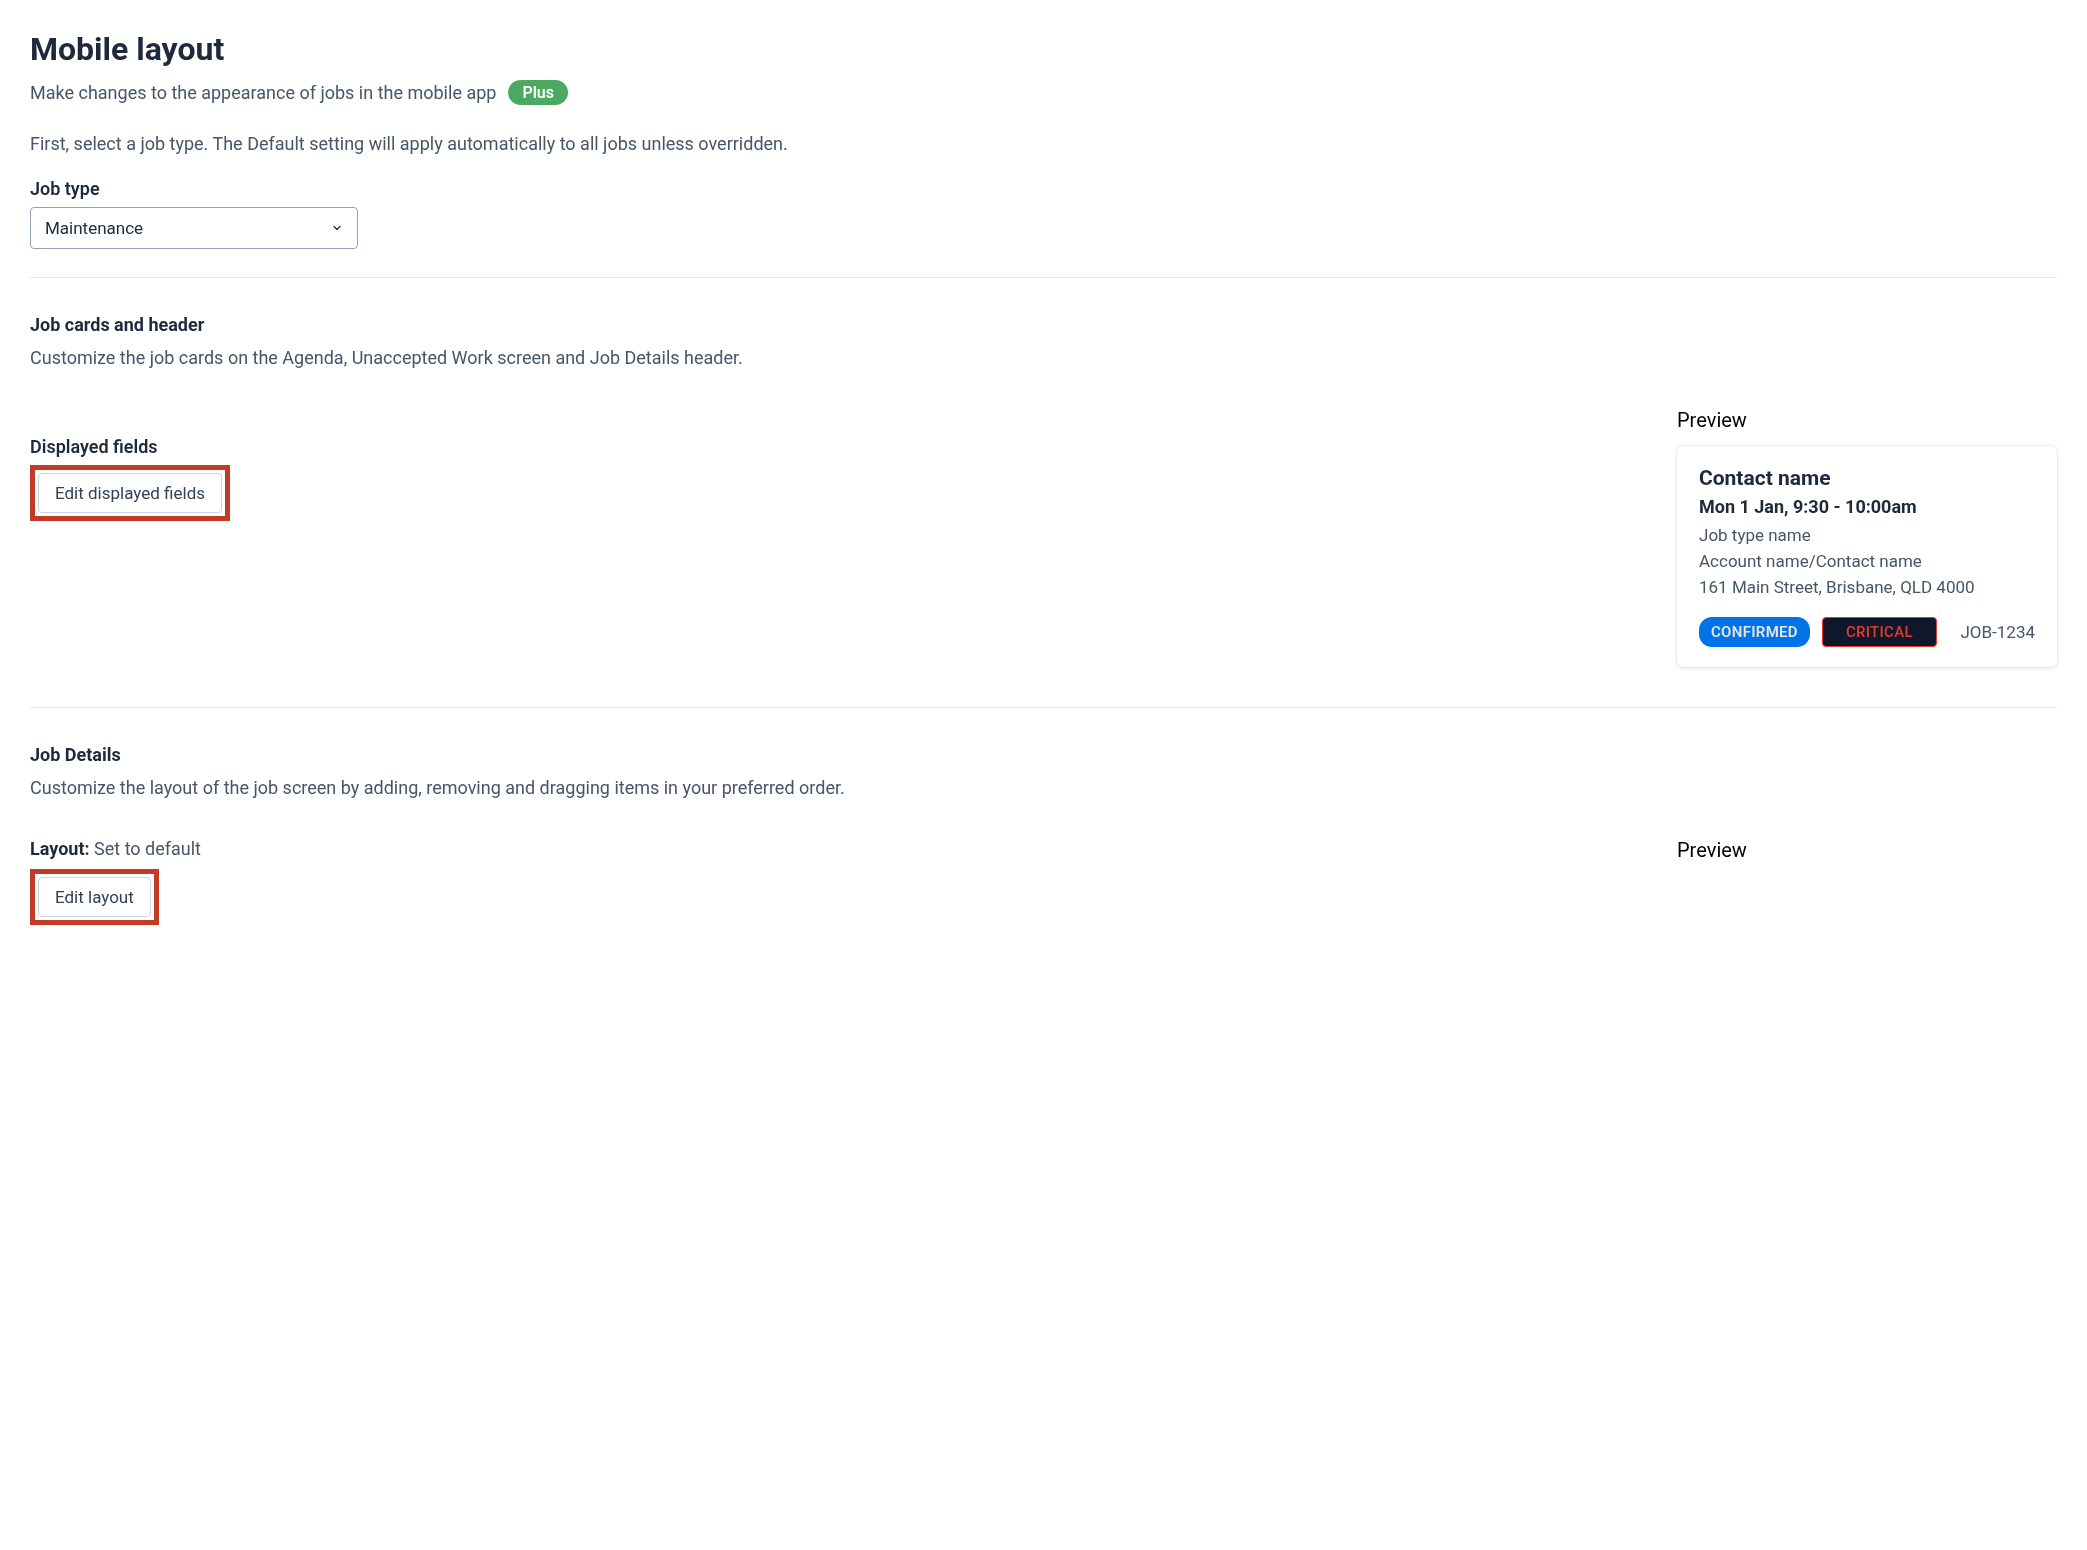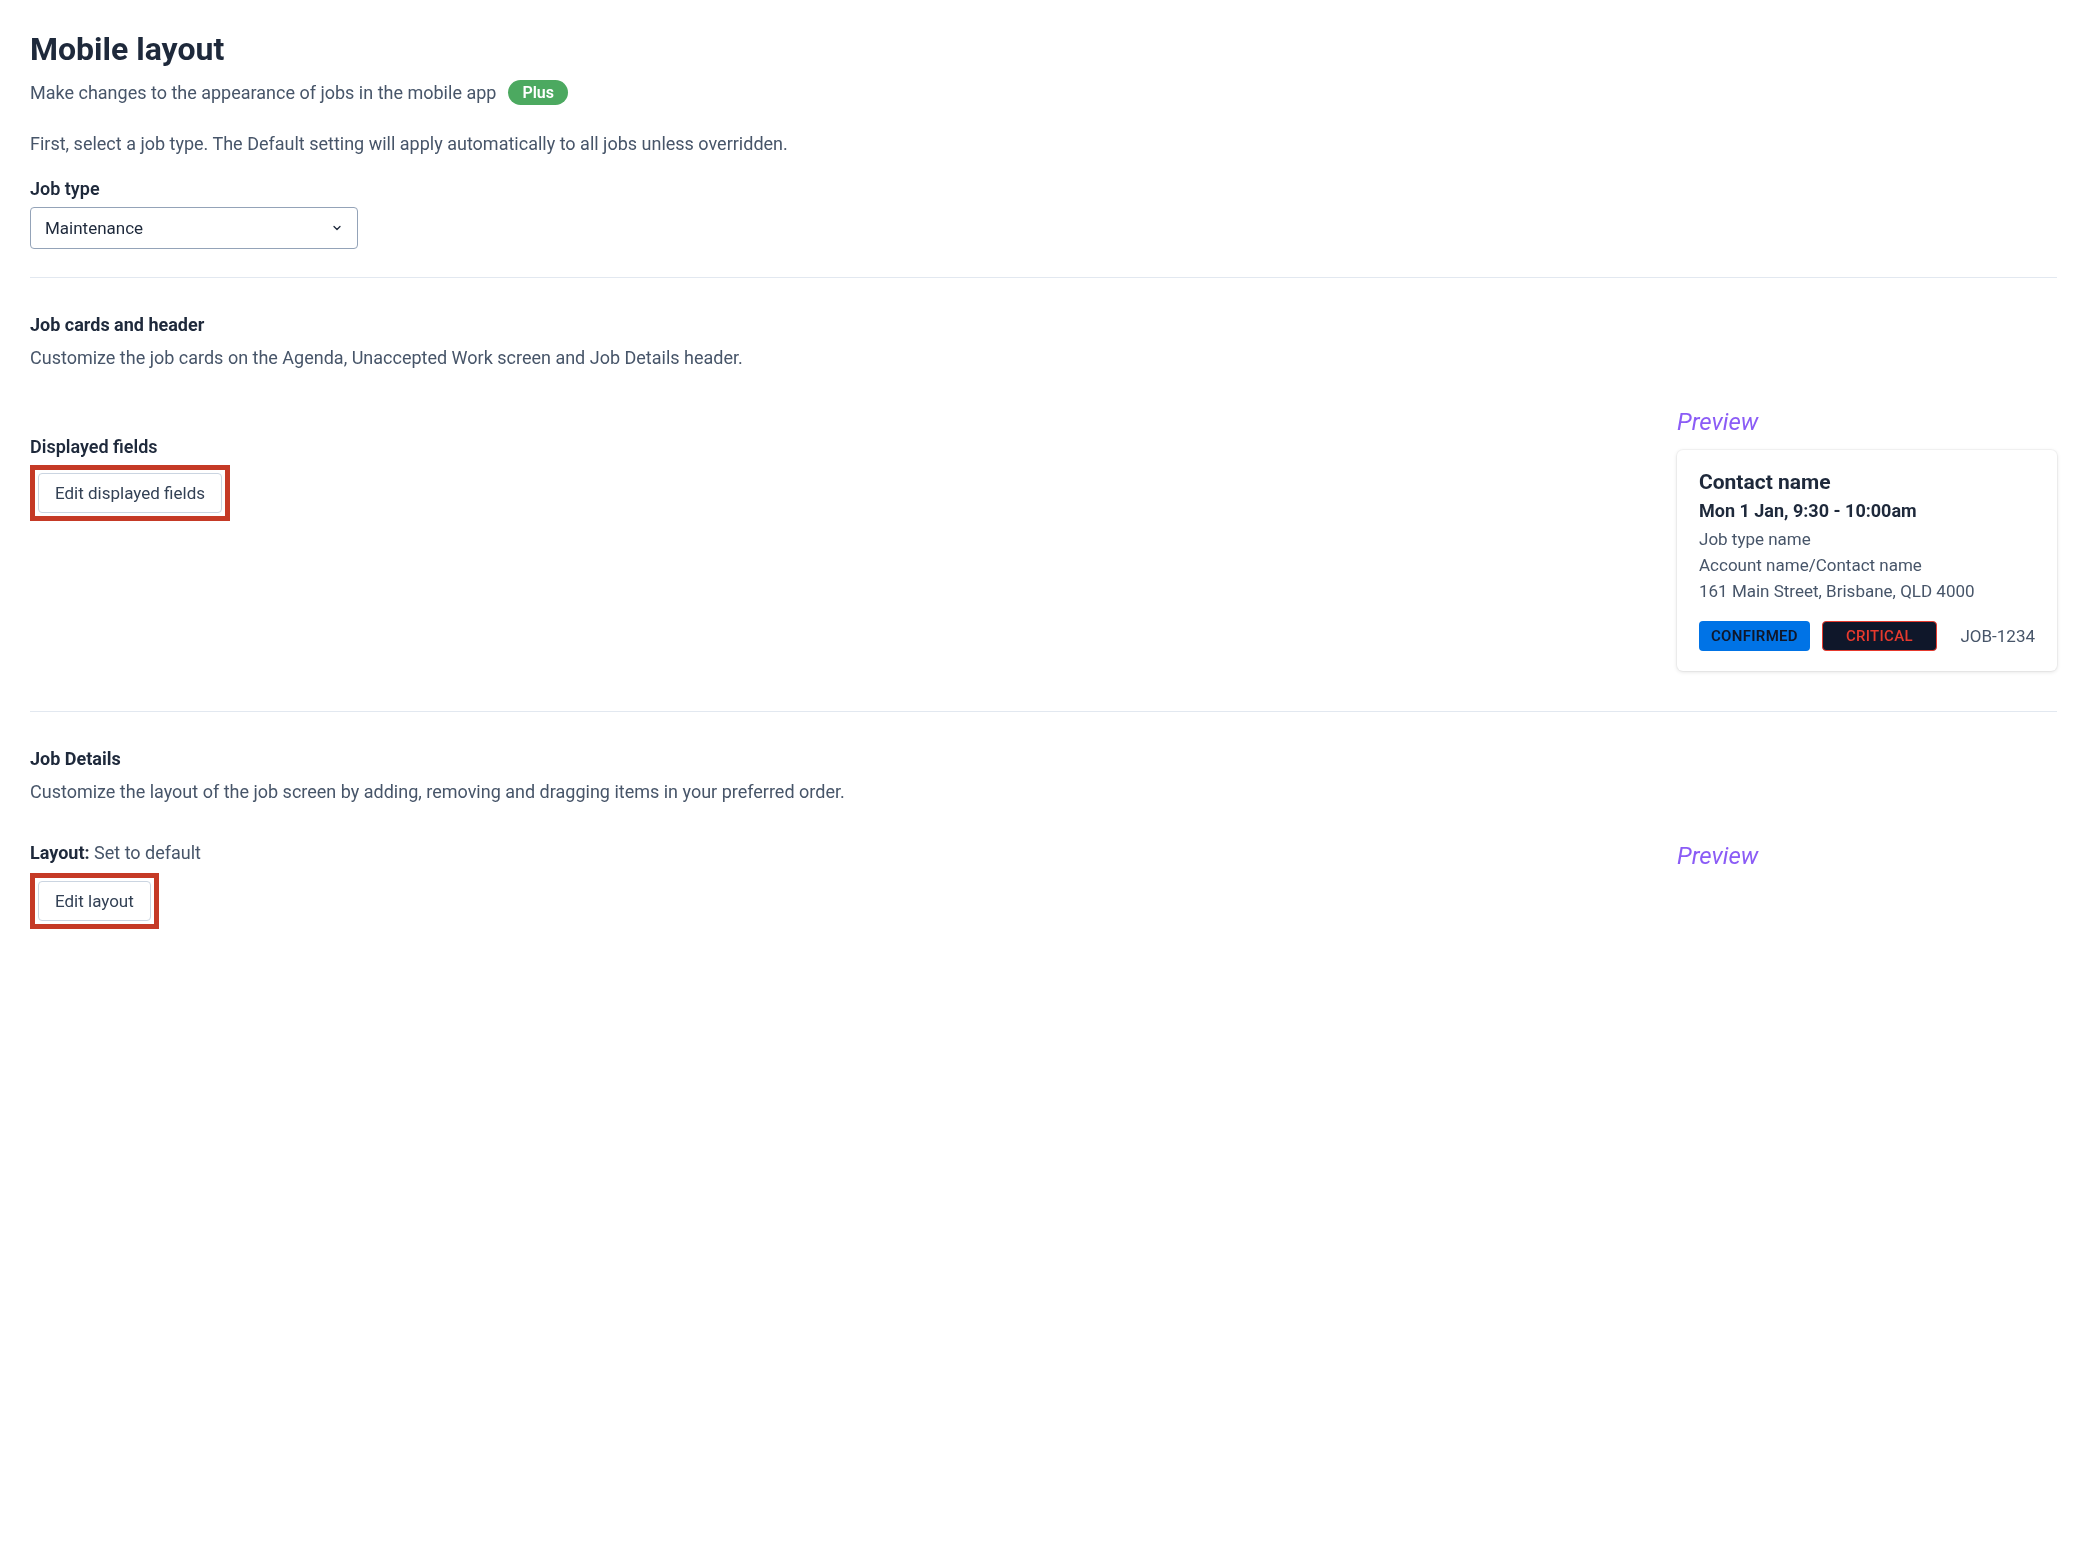--- a/index.html
+++ b/index.html
@@ -135,24 +135,23 @@
       border: 1px solid #cbd5e1;
       color: #334155;
       font-size: 17px;
       padding: 9px 16px;
       border-radius: 4px;
       cursor: pointer;
       font-family: inherit;
     }
     
     .preview-label {
-      color: #8b5cf6;
-      font-size: 24px;
+      color: #000000;
+      font-size: 20px;
       margin-bottom: 14px;
-      font-style: italic;
     }
     
     .preview-card {
       background: #fff;
       border-radius: 6px;
       box-shadow: 0 1px 4px rgba(0,0,0,0.12), 0 0 0 1px rgba(0,0,0,0.03);
       padding: 20px 22px;
     }
     
     .preview-contact {
@@ -177,25 +176,25 @@
     
     .preview-footer {
       display: flex;
       align-items: center;
       gap: 12px;
       margin-top: 20px;
     }
     
     .badge-confirmed {
       background: #0073e6;
-      color: #0f172a;
+      color: #e5e5e5;
       font-weight: 600;
       font-size: 15px;
       padding: 6px 12px;
-      border-radius: 4px;
+      border-radius: 13px;
       letter-spacing: 0.3px;
     }
     
     .badge-critical {
       background: #0f172a;
       color: #e63a2e;
       border: 1px solid #e63a2e;
       font-weight: 500;
       font-size: 15px;
       padding: 5px 23px;

